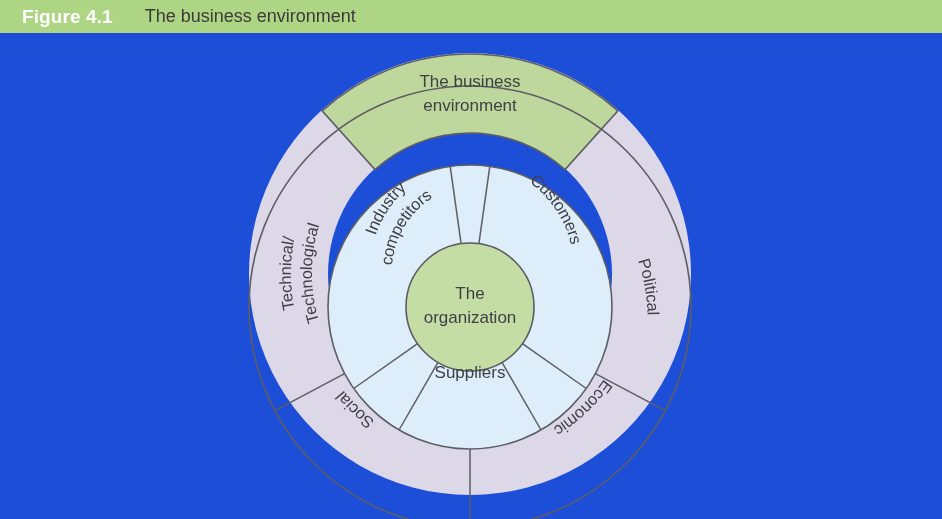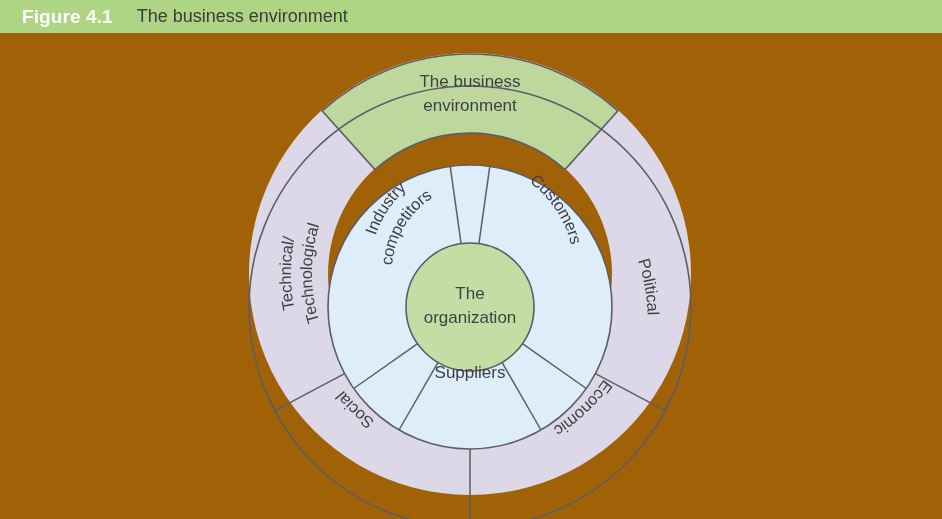--- a/index.html
+++ b/index.html
@@ -12,21 +12,21 @@
     background: #fdf5d4;
     font-family: "Liberation Sans", sans-serif;
     overflow: hidden;
     position: relative;
   }
   #figure-root {
     position: absolute;
     top: 0; left: 0;
     width: 942px;
     height: 519px;
-    background: #a16207;
+    background: #1d4ed8;
   }
   .header-bar {
     position: absolute;
     top: 0; left: 0;
     width: 942px;
     height: 33px;
     background: #aed583;
     display: flex;
     align-items: center;
     padding-left: 22px;
@@ -34,21 +34,21 @@
   }
   .header-figure-no {
     font-size: 19px;
     font-weight: bold;
     color: #ffffff;
     letter-spacing: 0.1px;
   }
   .header-title {
     font-size: 18px;
     color: #3b3b3b;
-    margin-left: 24px;
+    margin-left: 32px;
   }
   .diagram-wrap {
     position: absolute;
     top: 33px; left: 0;
     width: 942px;
     height: 486px;
   }
   svg.diagram {
     display: block;
   }

